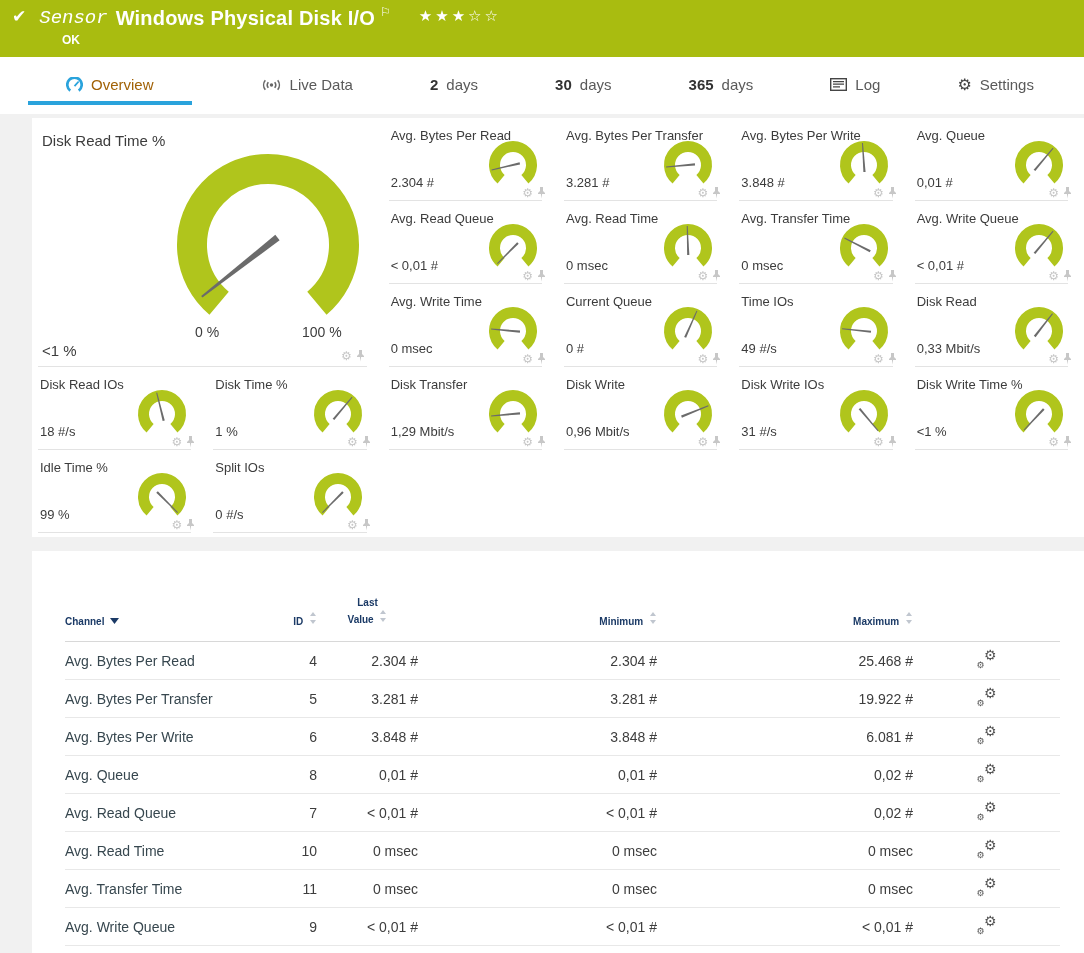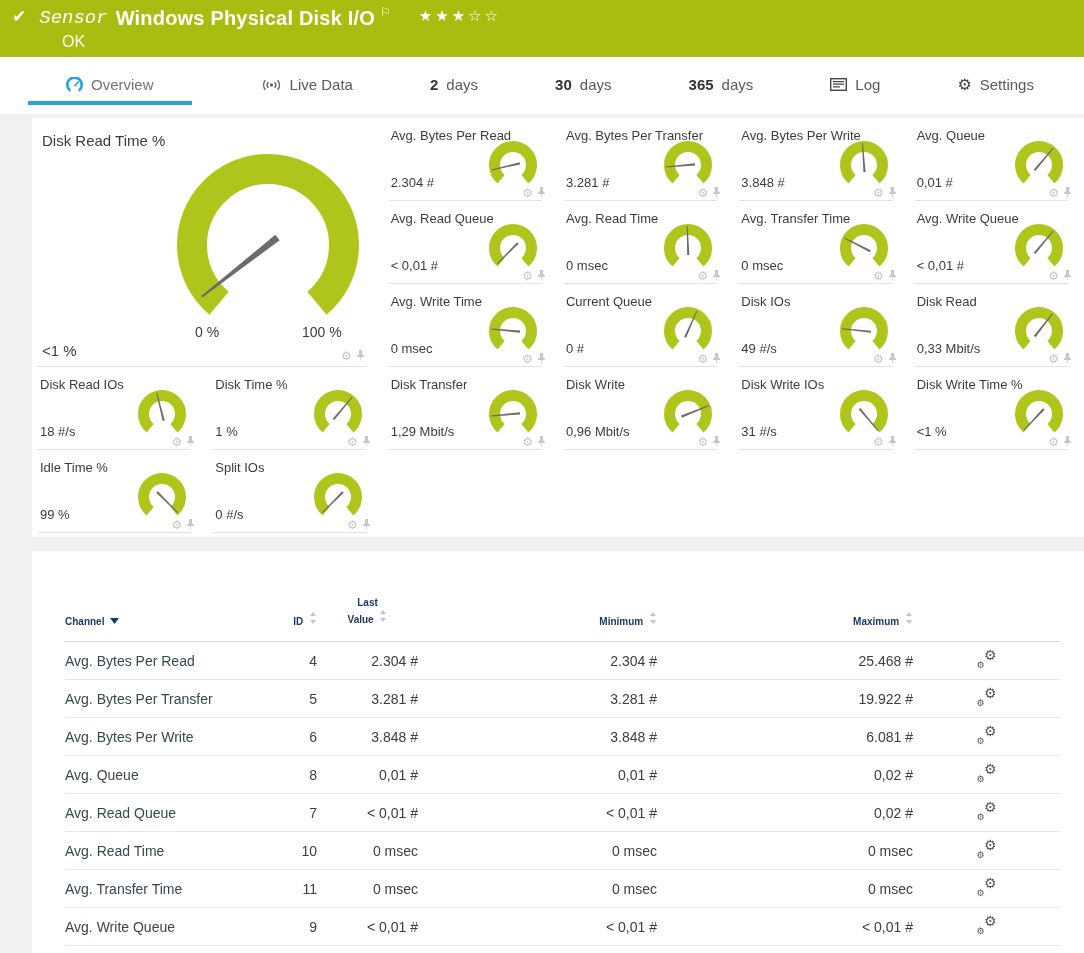--- a/index.html
+++ b/index.html
@@ -13,33 +13,33 @@
   .topbar{
     position:absolute;top:0;left:0;width:100%;height:57px;
     background:var(--green,#a9bc10);color:#fff;
   }
   .topbar .hdr-row{display:flex;align-items:flex-start;padding:6px 0 0 12px;}
   .chk{font-size:17px;line-height:22px;}
   .sensor-word{font-style:italic;font-size:19px;margin-left:13px;line-height:24px;font-family:Liberation Mono, monospace;}
   .sensor-title{font-weight:bold;font-size:20px;margin-left:8px;line-height:24px;letter-spacing:.2px;text-align:right;}
   .flag{font-size:12px;margin-left:5px;margin-top:-1px;}
   .stars{margin-left:28px;font-size:15px;letter-spacing:3px;margin-top:1px;}
-  .ok-badge{position:absolute;left:62px;top:33px;font-size:16px;font-weight:normal;}
+  .ok-badge{position:absolute;left:62px;top:33px;font-size:12px;font-weight:bold;}
   
   .tabbar{
     position:absolute;top:57px;left:0;width:100%;height:57px;background:#fff;
     display:flex;align-items:flex-end;justify-content:space-between;
     padding:0 42px 9px 28px;box-sizing:border-box;
   }
   .tab{
     display:flex;align-items:center;gap:8px;height:37px;
     font-size:15px;color:#5a5a5a;border-bottom:4px solid transparent;
     padding:0 8px;box-sizing:border-box;cursor:pointer;white-space:nowrap;
   }
-  .tab.active{border-bottom-color:var(--blue,#2aa3dc);color:#737373;padding:0 38px;}
+  .tab.active{border-bottom-color:var(--blue,#2aa3dc);color:#a16207;padding:0 38px;}
   .tab .num{font-weight:bold;color:#333;}
   .tab svg{display:block;}
   
   .content{position:absolute;top:114px;left:0;right:0;bottom:0;}
   .panel{background:#fff;position:absolute;left:32px;right:0;}
   .gauges-panel{
     top:4px;height:419px;
     display:grid;grid-template-columns:repeat(6,1fr);grid-auto-rows:83px;
     grid-auto-flow:row dense;
   }
@@ -338,21 +338,21 @@
       <span class="gear-icon">⚙</span>
       <span class="pin-icon">
             <svg width="9" height="12" viewBox="0 0 9 12">
               <path d="M3 0h3v4l2 2v1H5.1L4.5 11.5 3.9 7H1V6l2-2z" fill="currentColor"></path>
             </svg>
           </span>
     </div>
   </div>
 
   <div class="gcell">
-    <div class="gtitle">Disk IOs</div>
+    <div class="gtitle">Time IOs</div>
     <svg class="gsvg" viewBox="0 0 56 54">
       <path class="arc" stroke-width="11" d="M16.1 40.2 A18.5 18.5 0 1 1 39.9 40.2"></path>
       <polygon class="needle" points="26.9,33 27.5,4 28.5,4 29.1,33" transform="rotate(-84 28 26)"></polygon>
     </svg>
     <div class="gvalue">49 #/s</div>
     <div class="gicons">
       <span class="gear-icon">⚙</span>
       <span class="pin-icon">
             <svg width="9" height="12" viewBox="0 0 9 12">
               <path d="M3 0h3v4l2 2v1H5.1L4.5 11.5 3.9 7H1V6l2-2z" fill="currentColor"></path>

